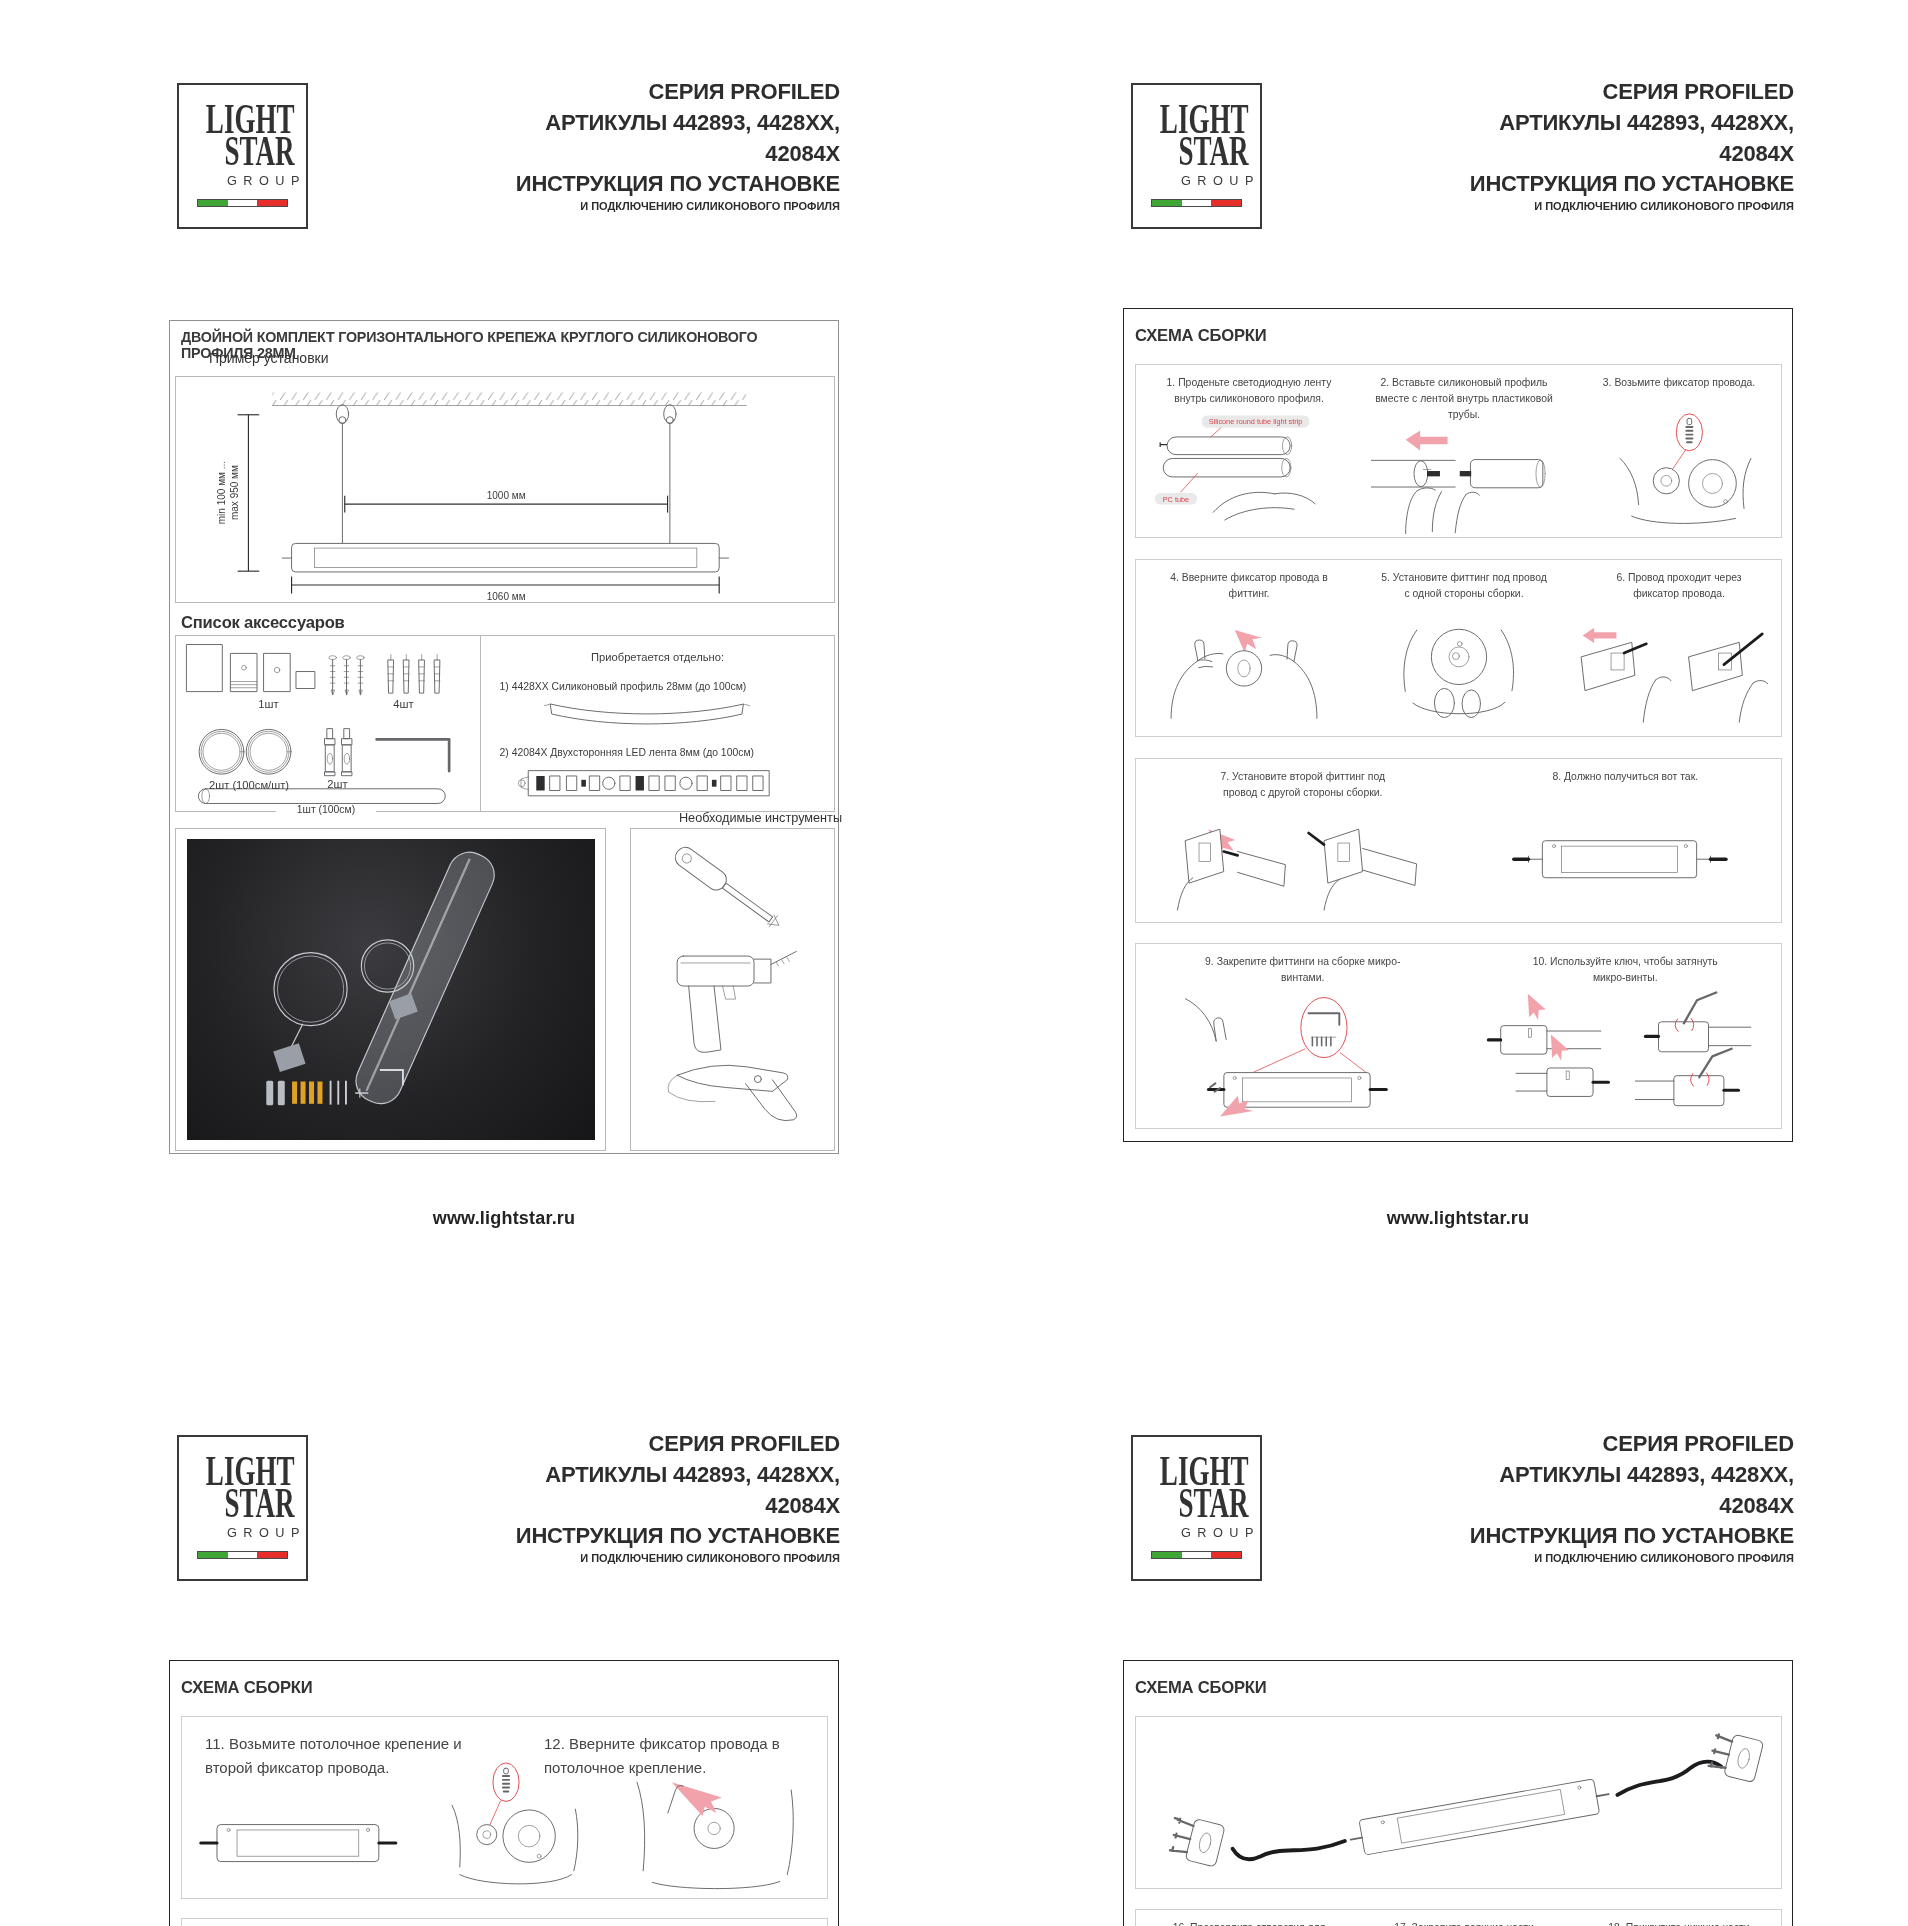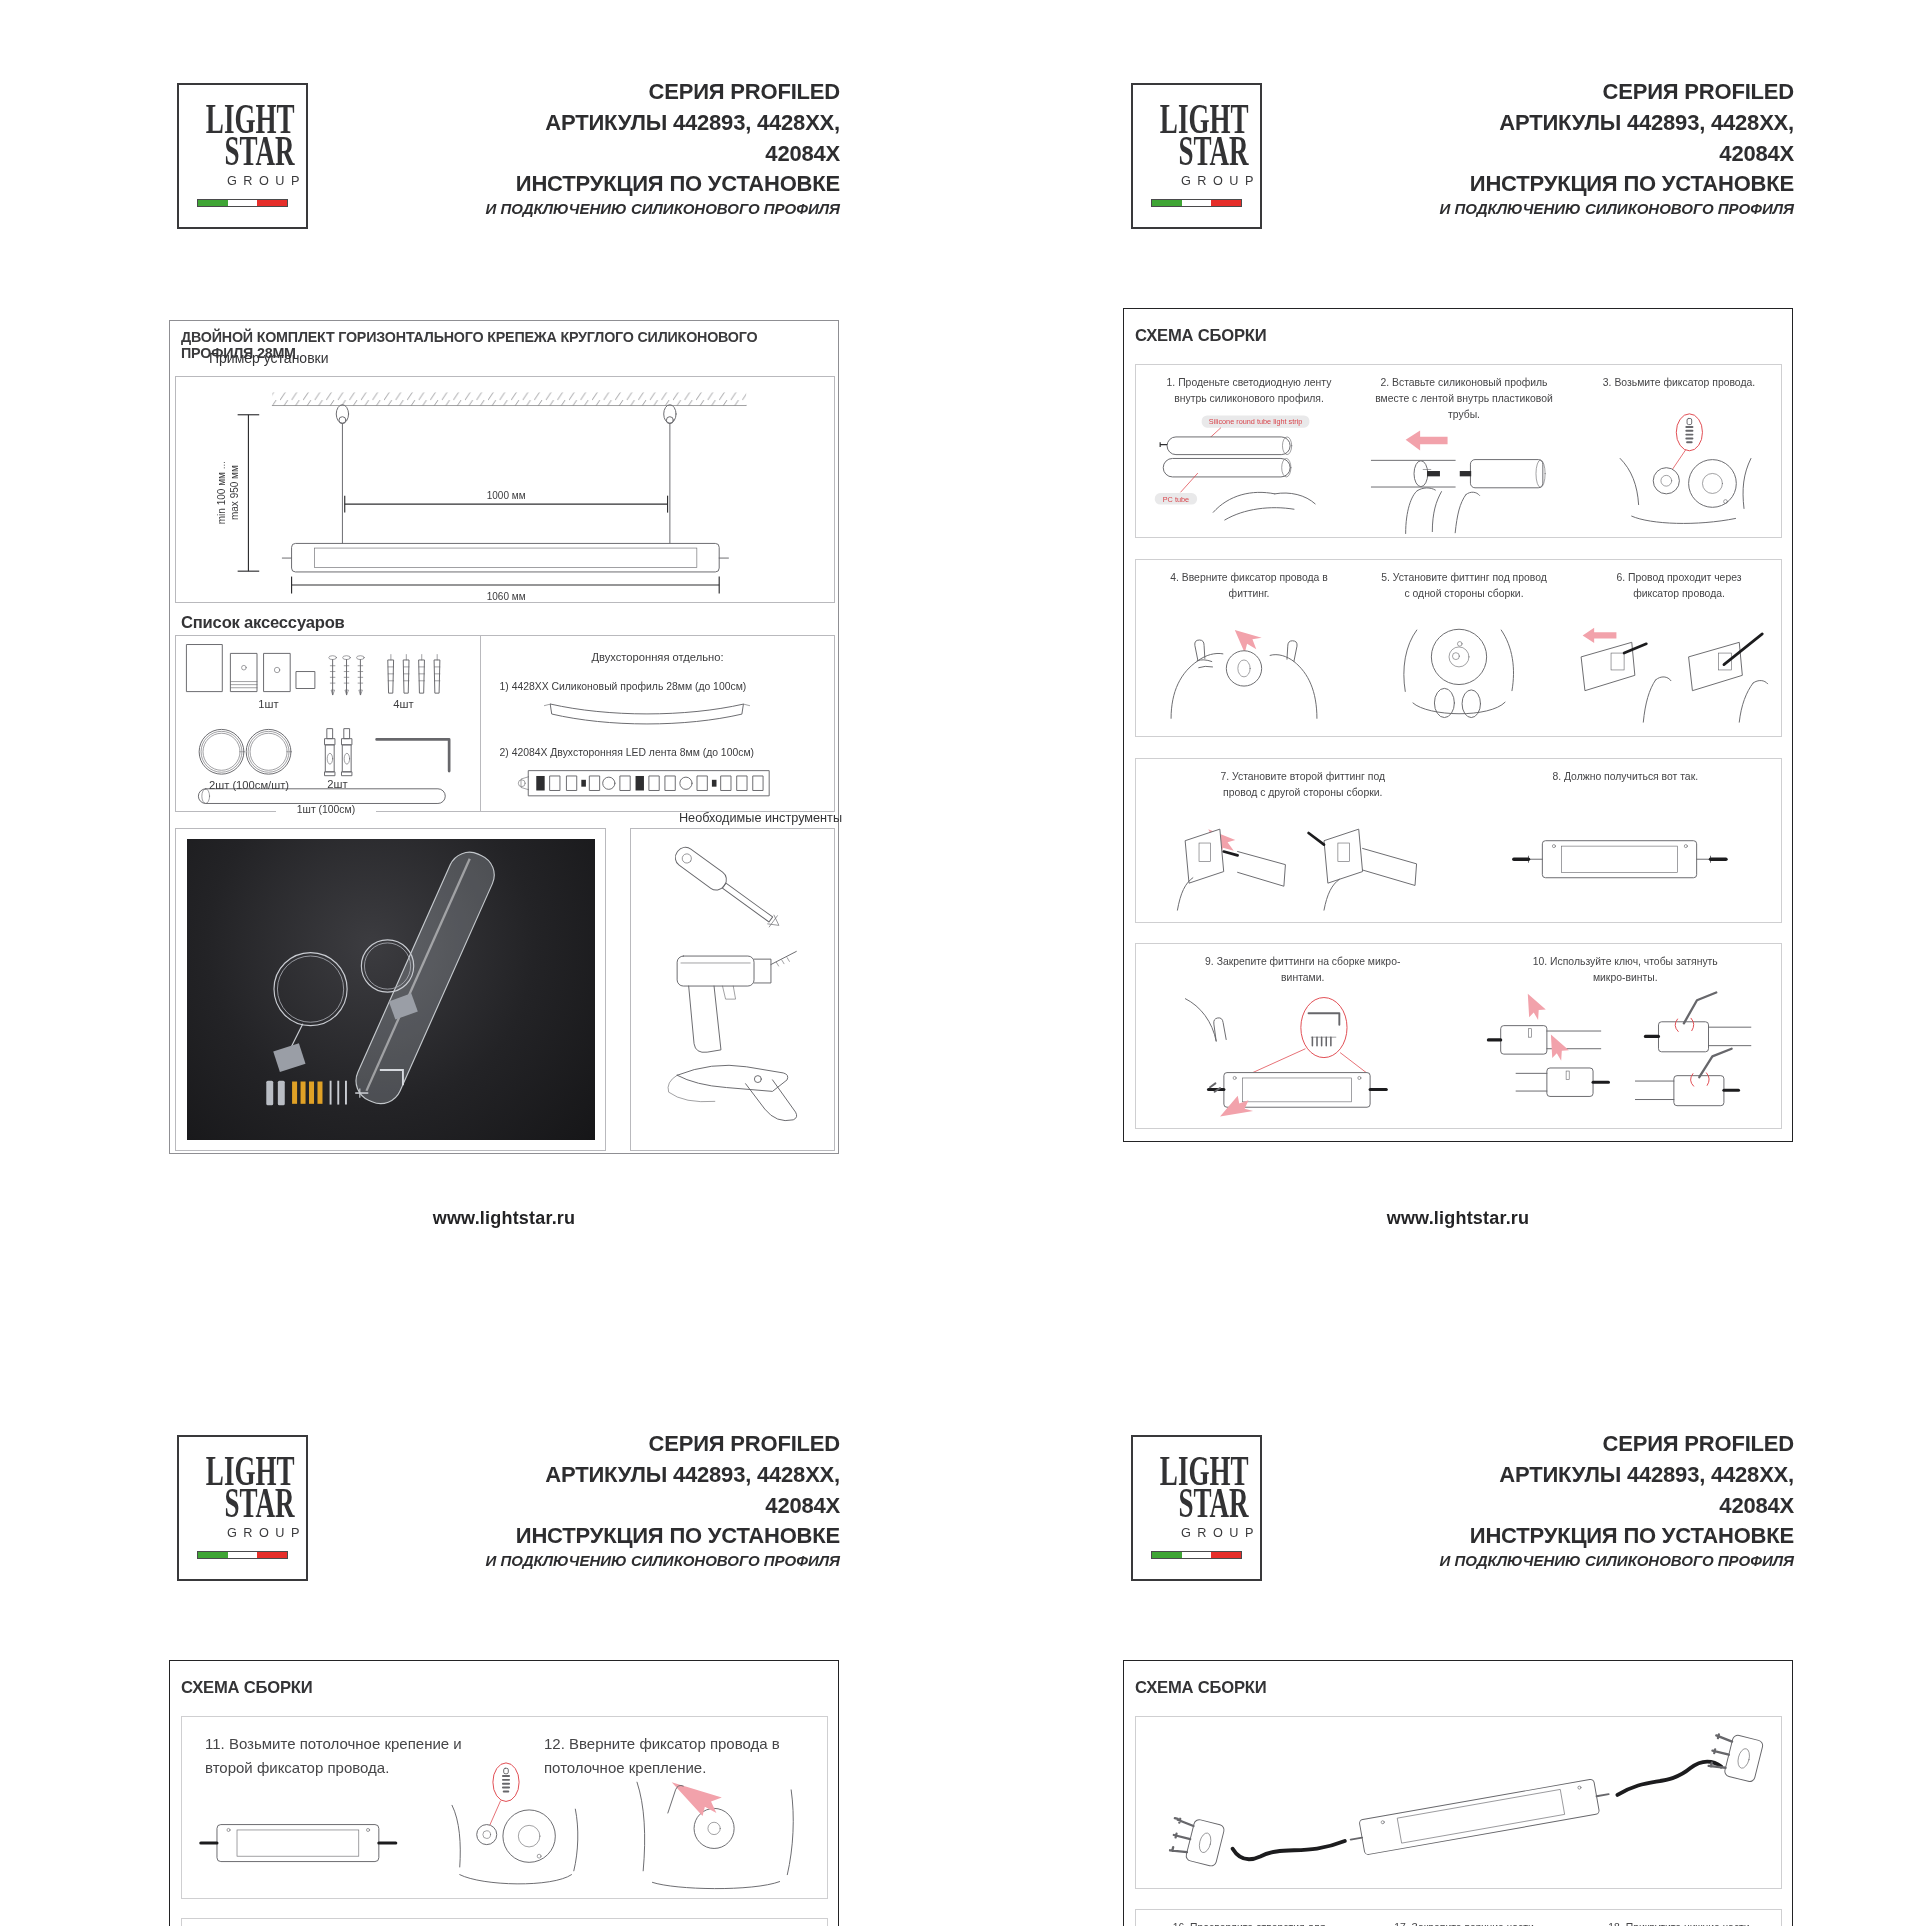--- a/index.html
+++ b/index.html
@@ -10,21 +10,21 @@
   
   .logo-box{position:absolute;left:177px;top:83px;width:131px;height:146px;border:2.3px solid #39393b;
             text-align:right;box-sizing:border-box;padding-top:19px;}
   .logo-word{display:block;font-family:"Liberation Serif",serif;font-weight:bold;color:#323234;
              font-size:33px;line-height:0.96;transform:scale(0.82,1.28);}
   .logo-group{display:block;font-size:12.7px;letter-spacing:6.5px;color:#3a3a3c;margin-top:7px;text-indent:5.4px;}
   .flag{display:flex;width:89px;height:5.8px;border:0.8px solid #4a4a4c;margin:10.8px auto 0;}
   .flag span{flex:1;}
   .hdr-title{position:absolute;right:114px;top:77px;text-align:right;color:#2d2d2f;font-weight:bold;width:578px;}
   .hdr-l{font-size:22px;line-height:1.40;letter-spacing:-0.2px;}
-  .hdr-s{font-size:15px;line-height:1.25;font-style:italic;}
+  .hdr-s{font-size:11px;line-height:1.25;}
   
   .frame1{position:absolute;left:169px;top:320px;width:670px;height:834px;border:0.8px solid #8f8f93;box-sizing:border-box;}
   .frameD{position:absolute;left:169px;top:308px;width:670px;height:834px;border:1.2px solid #232325;box-sizing:border-box;}
   .panel{position:absolute;border:0.8px solid #cfcfd1;background:#fff;box-sizing:border-box;}
   .ibox{position:absolute;border:0.8px solid #b9b9bd;background:#fff;box-sizing:border-box;}
   .sec-h{position:absolute;font-weight:bold;color:#343436;font-size:16.6px;letter-spacing:-0.2px;}
   .kit-h{position:absolute;font-weight:600;color:#3b3b3d;font-size:14.3px;letter-spacing:-0.2px;}
   .sub-h{position:absolute;font-weight:normal;color:#343436;font-size:14px;padding-left:28px;}
   .step-t{font-size:10.4px;color:#454547;text-align:center;line-height:1.55;margin-left:11px;}
   .step-tl{font-size:15px;color:#454547;text-align:left;line-height:1.55;}
@@ -220,21 +220,21 @@
           <ellipse cx="77" cy="415" rx="10" ry="19" class="s1"></ellipse>
         </g>
       </svg>
       <div class="qty" style="left:58px;top:62px;width:69px">1шт</div>
       <div class="qty" style="left:193px;top:62px;width:69px">4шт</div>
       <div class="qty" style="left:23px;top:143px;width:100px">2шт (100см/шт)</div>
       <div class="qty" style="left:127px;top:142px;width:69px">2шт</div>
       <div class="qty" style="left:100px;top:168px;width:100px;font-size:10.4px;background:#fff">1шт (100см)</div>
     </div>
     <div class="abs" style="left:305px;top:0;width:353px;height:176px">
-      <div class="item-t" style="left:0;top:15.4px;width:353px;text-align:center;font-size:11.2px">Двухсторонняя отдельно:</div>
+      <div class="item-t" style="left:0;top:15.4px;width:353px;text-align:center;font-size:11.2px">Приобретается отдельно:</div>
       <div class="item-t" style="left:18.5px;top:45px;width:324px">1) 4428XX Силиконовый профиль 28мм (до 100см)</div>
       <svg class="abs" style="left:58px;top:61px" width="216" height="35" viewBox="0 0 560 90">
         <path d="M30,18 C180,52 380,52 530,18 L526,44 C380,78 180,78 34,44 Z" class="s"></path>
         <path d="M30,18 l-16,4 m516,-4 l16,4" class="s1"></path>
       </svg>
       <div class="item-t" style="left:18.5px;top:111px;width:324px">2) 42084X Двухсторонняя LED лента 8мм (до 100см)</div>
       <svg class="abs" style="left:31px;top:127px" width="270" height="42" viewBox="0 0 700 110">
         <rect x="40" y="20" width="630" height="66" class="s"></rect>
         <g>
           <rect x="60" y="34" width="22" height="38" class="dkf"></rect>

